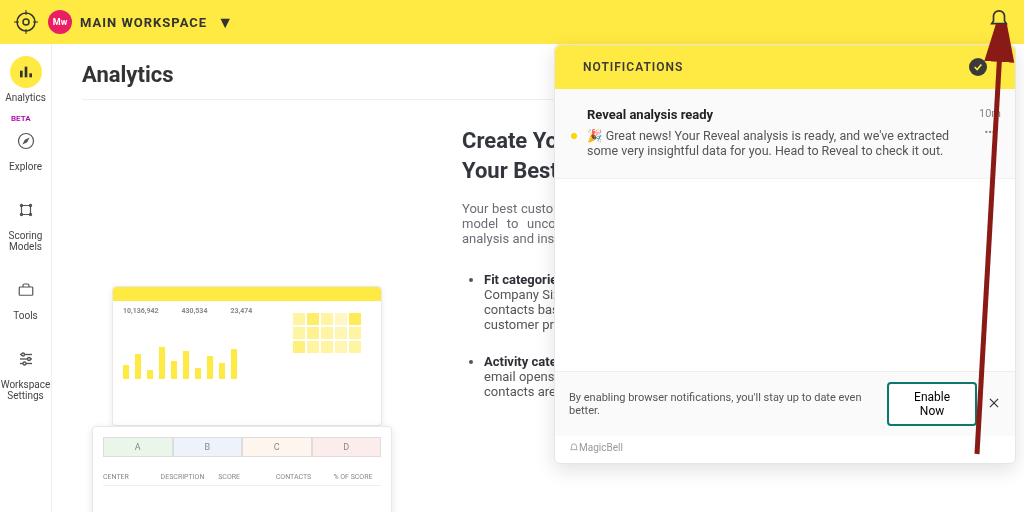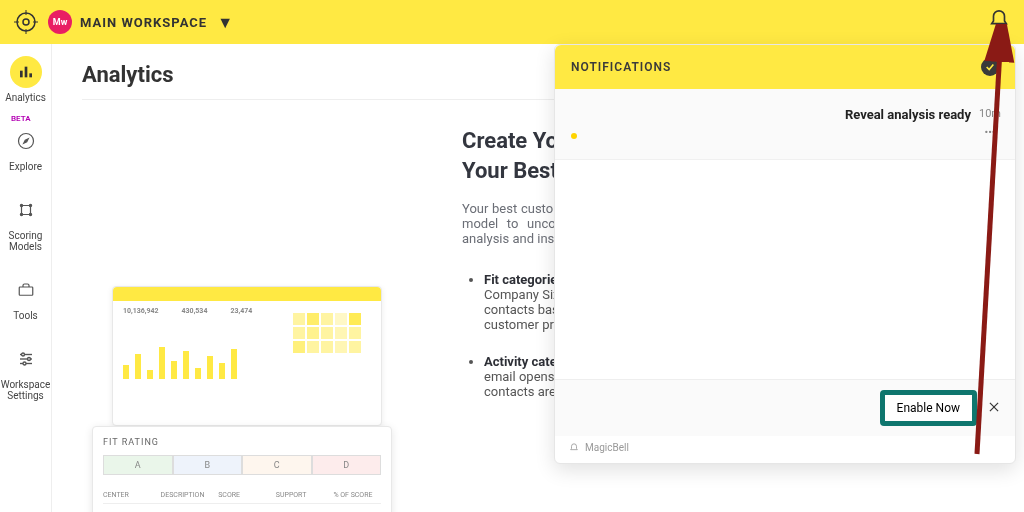--- a/index.html
+++ b/index.html
@@ -44,31 +44,31 @@
 
   .right-col { flex:1; max-width:420px;}
   .headline { font-size:22px; font-weight:700; color:#33363f; line-height:1.35; margin-bottom:16px;}
   .lead { color:#6b6e76; font-size:13px; margin-bottom:26px; text-align:justify;}
   .bullets { list-style:disc; padding-left:22px; color:#33363f;}
   .bullets li { margin-bottom:22px; font-size:13px; color:#555;}
   .bullets li b { color:#2d2f36; }
 
   
   .notif { position:absolute; top:44px; right:8px; width:462px; height:420px; background:#fff; border:1px solid #e6e6e6; border-radius:6px; box-shadow:0 6px 20px rgba(0,0,0,0.12); z-index:20; display:flex; flex-direction:column;}
-  .notif-head { height:44px; background:#ffe943; border-radius:6px 6px 0 0; display:flex; align-items:center; padding:0 16px; font-size:12px; letter-spacing:1px; font-weight:600; color:#3a3a3a;}
+  .notif-head { height:44px; background:#ffe943; border-radius:6px 6px 0 0; display:flex; align-items:center; padding:0 28px; font-size:12px; letter-spacing:1px; font-weight:600; color:#3a3a3a;}
   .notif-check { margin-left:auto; width:18px; height:18px; border-radius:50%; background:#3a3a3a; display:flex; align-items:center;justify-content:center;}
-  .notif-item { display:flex; padding:18px 14px 20px 14px; border-bottom:1px solid #f0f0f0; background:#fafafa;text-align:right;}
+  .notif-item { display:flex; padding:18px 14px 20px 14px; border-bottom:1px solid #f0f0f0; background:#fafafa;}
   .dot { width:6px; height:6px; border-radius:50%; background:#ffd400; margin:26px 10px 0 2px; flex-shrink:0;}
   .notif-body { flex:1; font-size:12.5px; color:#555;}
   .notif-title { font-weight:700; color:#222; margin-bottom:6px; font-size:13px;}
   .notif-meta { display:flex; flex-direction:column; align-items:center; gap:6px; font-size:11px; color:#888; margin-left:8px;}
   .notif-scroll { flex:1; }
   .notif-footer { display:flex; align-items:center; padding:10px 14px; border-top:1px solid #eee; font-size:11px; color:#555; background:#fafafa;}
-  .enable-btn { margin-left:auto; margin-right:10px; background:#fff; border:5px solid #0f766e; border-radius:4px; padding:6px 12px; font-size:12px; cursor:pointer;}
-  .notif-brand { font-size:10px; color:#999; padding:6px 14px 10px; display:flex; align-items:center; gap:6px;}
+  .enable-btn { margin-left:auto; margin-right:10px; background:#fff; border:2px solid #0f766e; border-radius:4px; padding:6px 12px; font-size:12px; cursor:pointer;}
+  .notif-brand { font-size:10px; color:#999; padding:6px 14px 10px; display:flex; align-items:center; }
 
   
   .arrow { position:absolute; top:24px; right:5px; z-index:30; pointer-events:none;}
 </style>
 </head>
 <body>
 
 <div class="topbar">
   <span class="logo-icon">
     <svg viewBox="0 0 24 24" width="24" height="24">
@@ -191,32 +191,31 @@
             <span style="opacity:.4"></span>
             <span></span>
             <span style="opacity:.7"></span>
             <span></span>
             <span></span>
             <span style="opacity:.4"></span>
             <span></span>
           </div>
       </div>
       <div class="mock2">
-        <div class="fit-label">FIT RATING</div>
         <div class="fit-row">
           <div class="fit-cell a">A</div>
           <div class="fit-cell b">B</div>
           <div class="fit-cell c">C</div>
           <div class="fit-cell d">D</div>
         </div>
         <div class="table-head">
           <span>CENTER</span>
             <span>DESCRIPTION</span>
             <span>SCORE</span>
-            <span>SUPPORT</span>
+            <span>CONTACTS</span>
             <span>% OF SCORE</span>
         </div>
       </div>
     </div>
     <div class="right-col">
       <div class="headline">Create Your First Scoring Model And Find Your Best Customers Now</div>
       <p class="lead">Your best customers are just a few clicks away! Create your first scoring model to uncover your best opportunities with Breadcrumbs' data analysis and insights.</p>
       <ul class="bullets">
         <li><b>Fit categories</b><span> surface firmographic data such as Industry, Job Title, Company Size, Company Revenue, and more so you can sort contacts based on the attributes that most resemble your ideal customer profile.</span></li>
         <li><b>Activity categories</b><span> highlight engagement data such as page visits, email opens, clicks, and trial sign-ups to uncover which of your contacts are the most engaged.</span></li>
@@ -231,28 +230,30 @@
     <span class="notif-check">
       <svg width="10" height="10" viewBox="0 0 24 24" fill="none" stroke="#ffe943" stroke-width="4">
           <polyline points="4,12 10,18 20,6"></polyline>
         </svg>
     </span>
   </div>
   <div class="notif-item">
     <span class="dot"></span>
     <div class="notif-body">
       <div class="notif-title">Reveal analysis ready</div>
+      <div>🎉 Great news! Your Reveal analysis is ready, and we've extracted some very insightful data for you. Head to Reveal to check it out.</div>
     </div>
     <div class="notif-meta">
       <span>10m</span>
       <span>•••</span>
     </div>
   </div>
   <div class="notif-scroll"></div>
   <div class="notif-footer">
+    <span>By enabling browser notifications, you'll stay up to date even better.</span>
     <button class="enable-btn">Enable Now</button>
     <span>
       <svg width="14" height="14" viewBox="0 0 24 24" stroke="#333" stroke-width="2">
           <line x1="5" y1="5" x2="19" y2="19"></line>
           <line x1="19" y1="5" x2="5" y2="19"></line>
         </svg>
     </span>
   </div>
   <div class="notif-brand">
     <svg width="10" height="10" viewBox="0 0 24 24" fill="none" stroke="#999" stroke-width="2">

